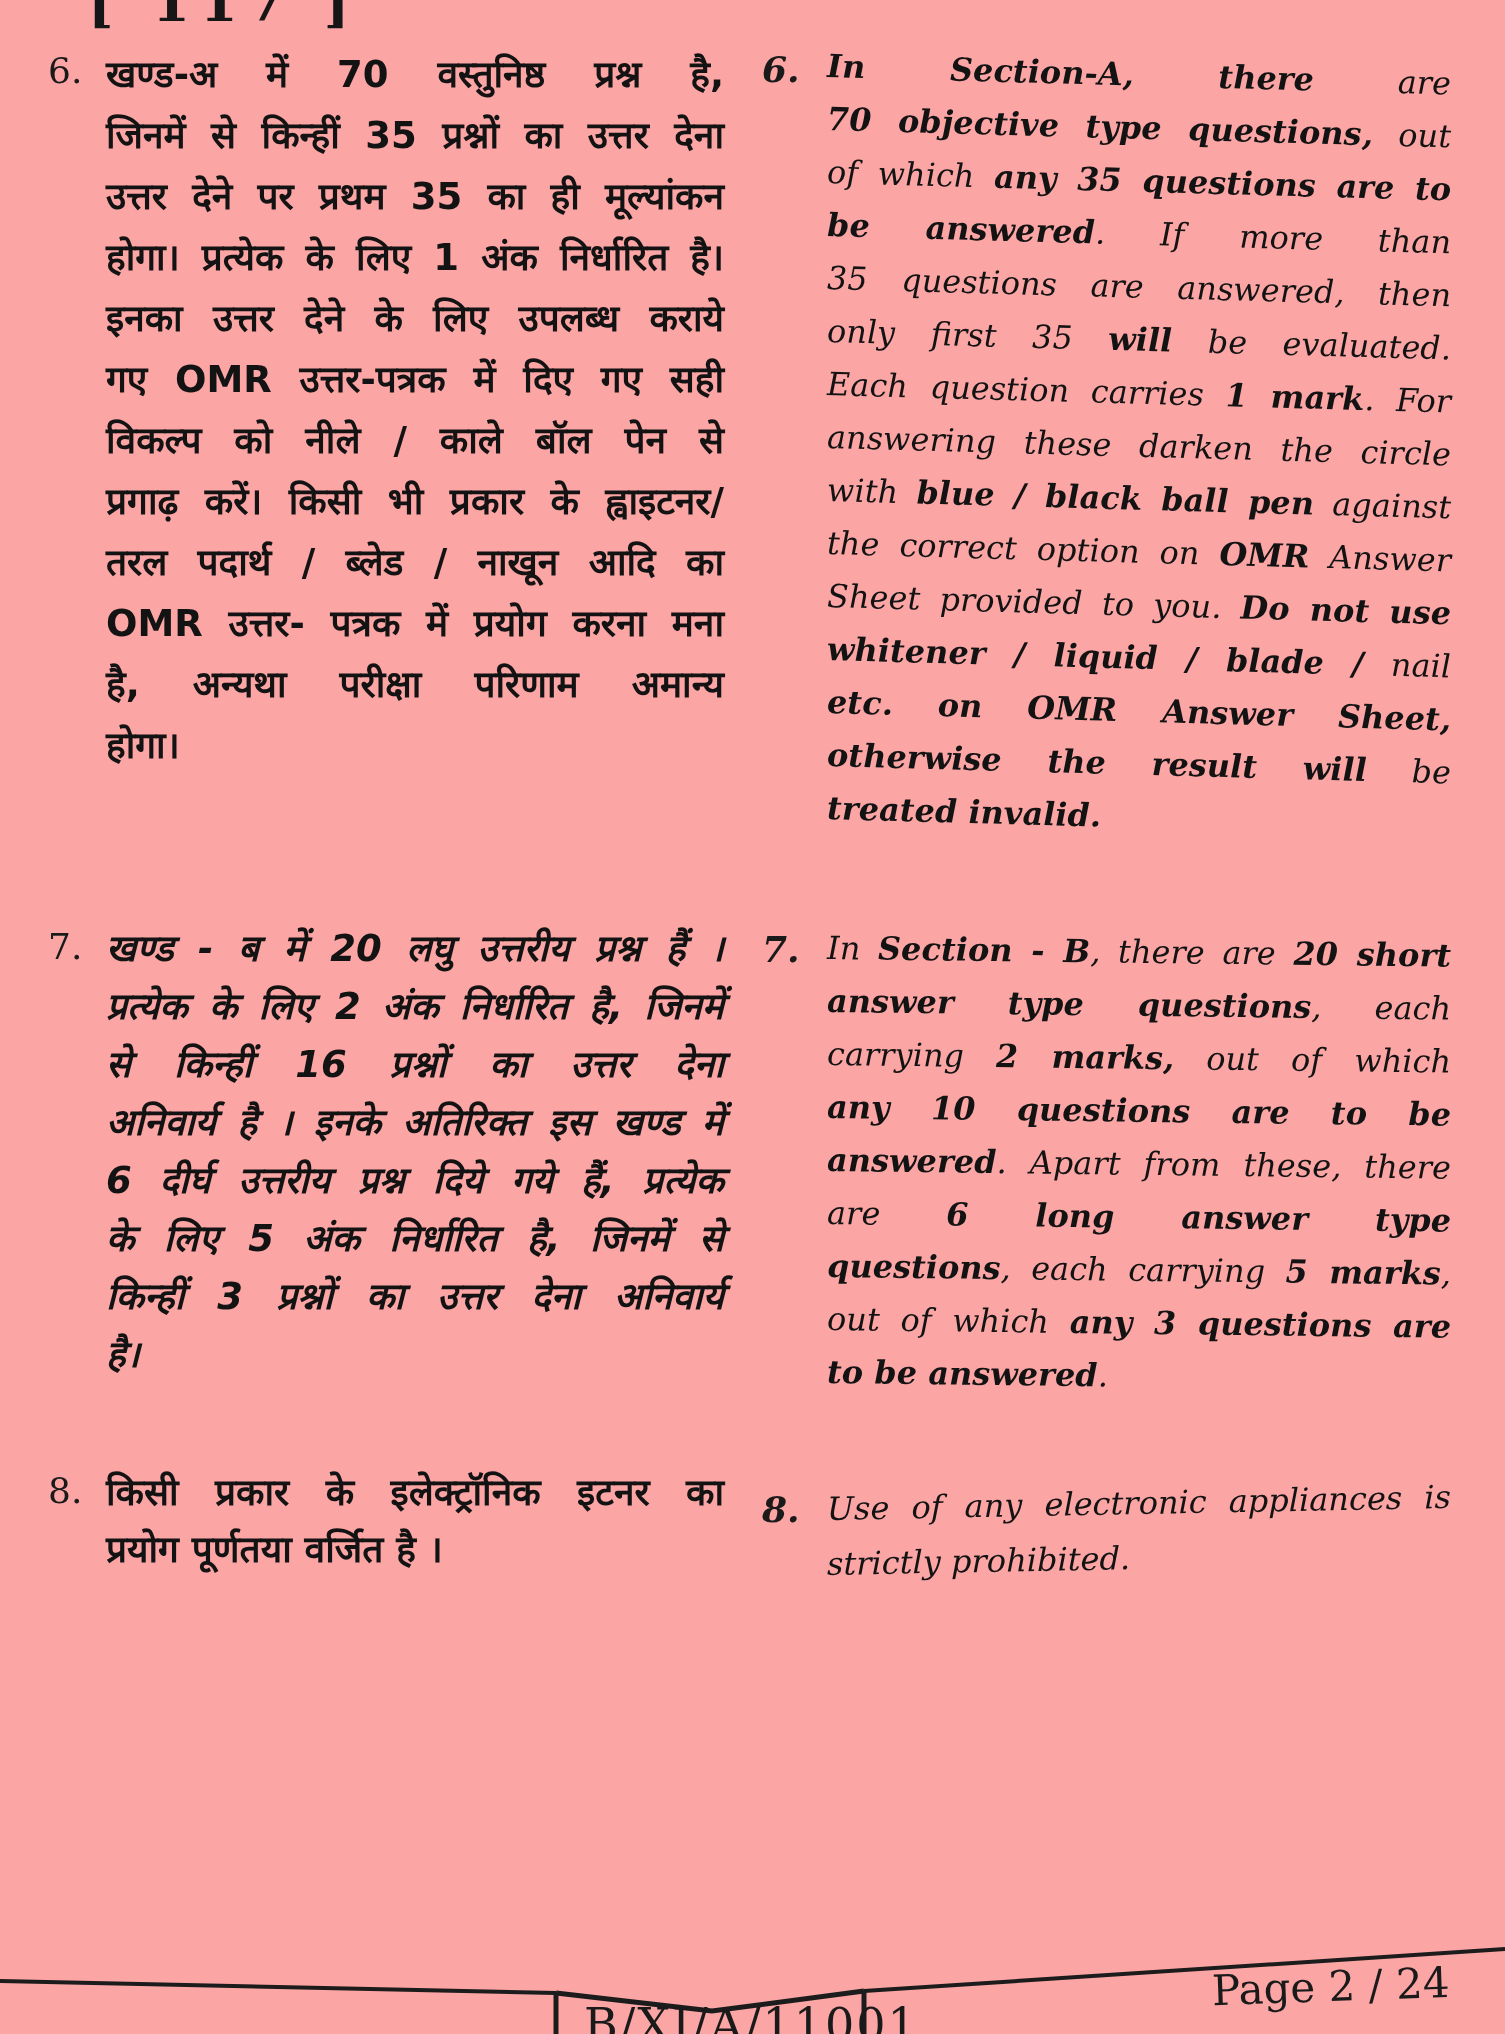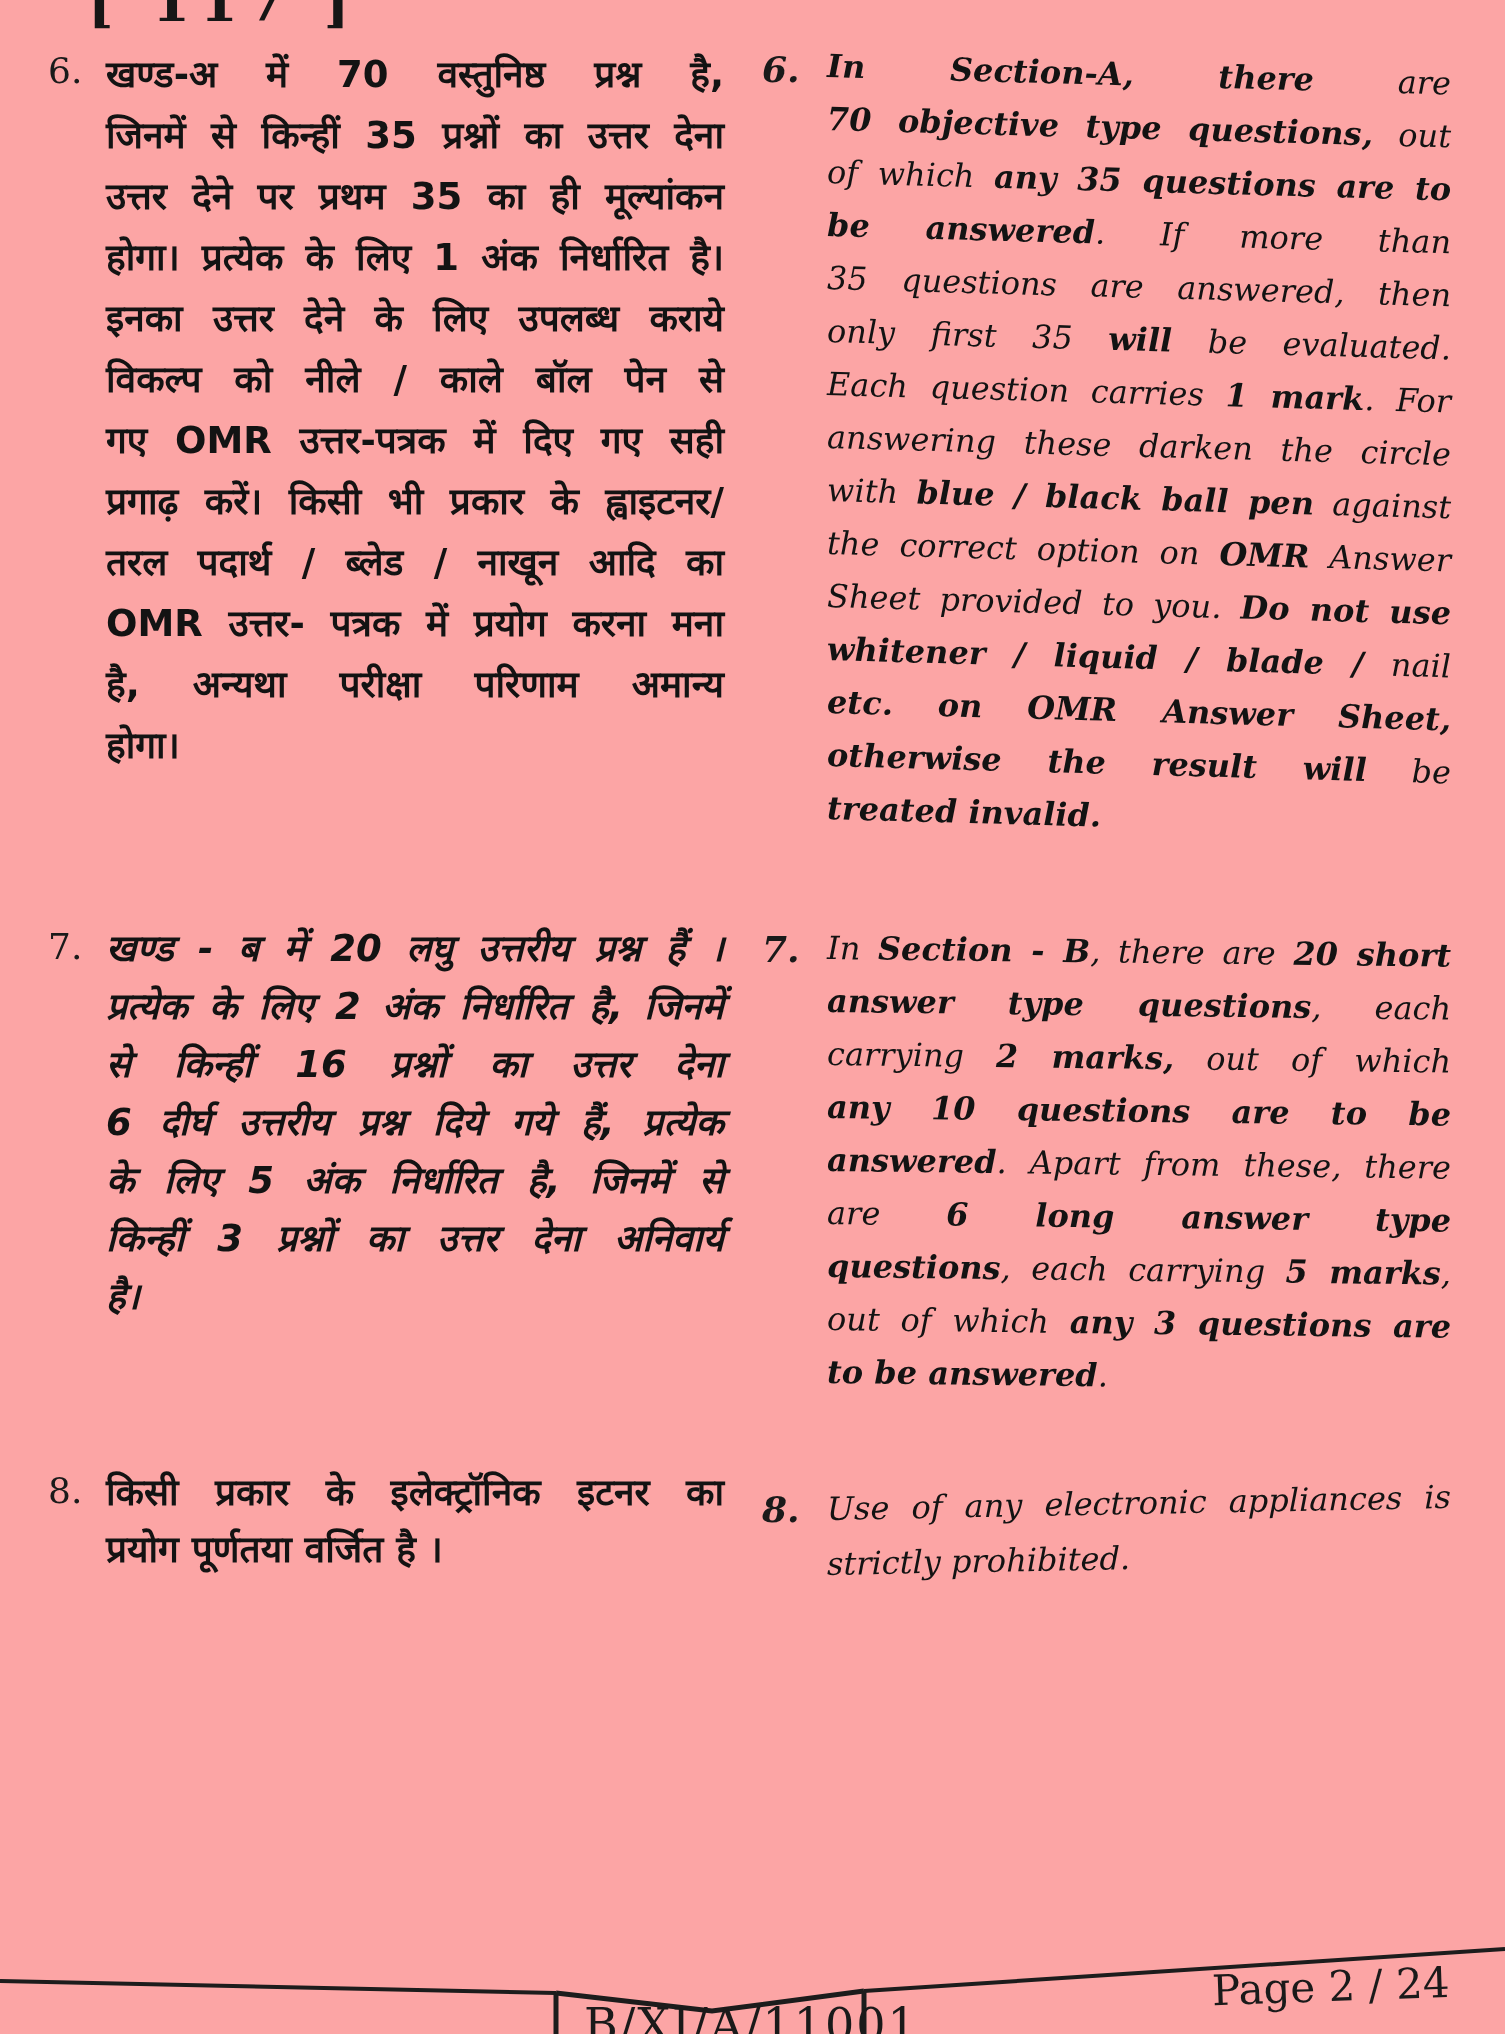--- a/index.html
+++ b/index.html
@@ -81,22 +81,22 @@
   <div class="corner-marker">[ 117 ]</div>
 
   <span class="num hi" style="left:48px;top:50px;">6.</span>
   <div class="block hindi hi6">
     <div class="lines">
         <div class="tline"><span>खण्ड-अ में 70 वस्तुनिष्ठ प्रश्न है,</span></div>
         <div class="tline"><span>जिनमें से किन्हीं 35 प्रश्नों का उत्तर देना</span></div>
         <div class="tline"><span>उत्तर देने पर प्रथम 35 का ही मूल्यांकन</span></div>
         <div class="tline"><span>होगा। प्रत्येक के लिए 1 अंक निर्धारित है।</span></div>
         <div class="tline"><span>इनका उत्तर देने के लिए उपलब्ध कराये</span></div>
+        <div class="tline"><span>गए OMR उत्तर-पत्रक में दिए गए सही</span></div>
         <div class="tline"><span>विकल्प को  नीले / काले बॉल पेन से</span></div>
-        <div class="tline"><span>गए OMR उत्तर-पत्रक में दिए गए सही</span></div>
         <div class="tline"><span>प्रगाढ़ करें। किसी भी प्रकार के ह्वाइटनर/</span></div>
         <div class="tline"><span>तरल पदार्थ / ब्लेड / नाखून आदि का</span></div>
         <div class="tline"><span>OMR उत्तर- पत्रक में प्रयोग करना मना</span></div>
         <div class="tline"><span>है, अन्यथा परीक्षा परिणाम अमान्य</span></div>
         <div class="tline"><span>होगा।</span></div>
       </div>
   </div>
   <span class="num en" style="left:762px;top:48px;">6.</span>
   <div class="block english en6">
     <div class="lines">
@@ -117,20 +117,21 @@
         <div class="tline"><span class="b">treated invalid.</span></div>
       </div>
   </div>
 
   <span class="num hi" style="left:48px;top:926px;">7.</span>
   <div class="block hindi hi7">
     <div class="lines">
         <div class="tline"><span>खण्ड - ब में 20 लघु उत्तरीय प्रश्न हैं ।</span></div>
         <div class="tline"><span>प्रत्येक के लिए 2 अंक निर्धारित है, जिनमें</span></div>
         <div class="tline"><span>से किन्हीं 16 प्रश्नों का उत्तर देना</span></div>
+        <div class="tline"><span>अनिवार्य है । इनके अतिरिक्त इस खण्ड में</span></div>
         <div class="tline"><span>6 दीर्घ उत्तरीय प्रश्न दिये गये हैं, प्रत्येक</span></div>
         <div class="tline"><span>के लिए 5 अंक निर्धारित है, जिनमें से</span></div>
         <div class="tline"><span>किन्हीं 3 प्रश्नों का उत्तर देना अनिवार्य</span></div>
         <div class="tline"><span>है।</span></div>
       </div>
   </div>
   <span class="num en" style="left:762px;top:928px;">7.</span>
   <div class="block english en7">
     <div class="lines">
         <div class="tline"><span>In </span><span class="b">Section - B</span><span>, there are </span><span class="b">20 short</span></div>

